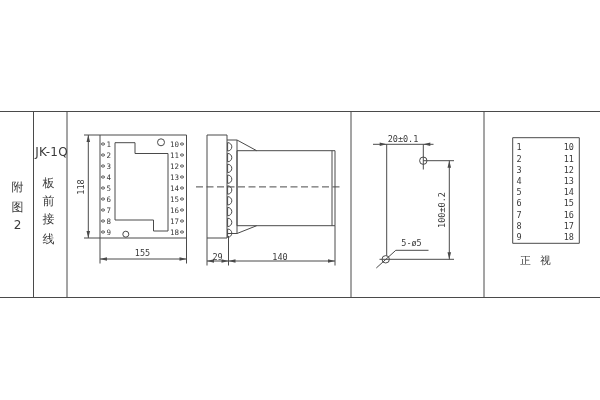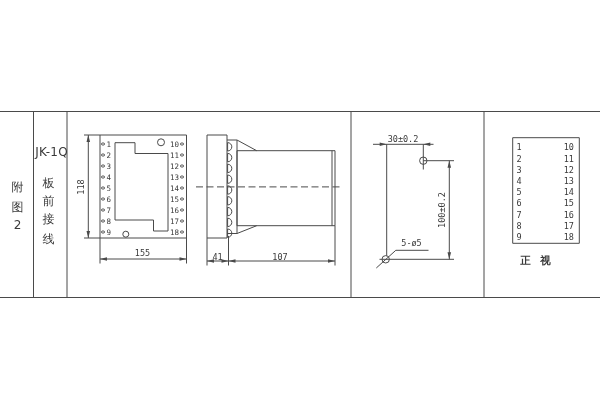--- a/index.html
+++ b/index.html
@@ -6,21 +6,21 @@
   html,body{margin:0;padding:0;background:#fff;}
   .canvas{position:relative;width:600px;height:400px;background:var(--bg);overflow:hidden;
           font-family:"DejaVu Sans", sans-serif;color:var(--text);}
   svg.lineart{position:absolute;left:0;top:0;color:var(--line);}
   svg.lineart *{vector-effect:non-scaling-stroke;}
   .lbl{position:absolute;transform:translate(-50%,-50%);white-space:nowrap;line-height:1;}
   .cjk{font-size:12px;}
   .model{font-size:12px;letter-spacing:.2px;}
   .dim{font-family:"DejaVu Sans Mono", monospace;font-size:8.5px;}
   .rot{transform:translate(-50%,-50%) rotate(-90deg);}
-  .caption{font-size:10.5px;letter-spacing:3px;font-weight:bold;}
+  .caption{font-size:10.5px;letter-spacing:3px;}
   
   .term{position:absolute;display:flex;align-items:center;gap:2px;height:9px;
         transform:translateY(-50%);font-family:"DejaVu Sans Mono", monospace;font-size:7.5px;}
   .term-l{left:101px;}
   .term-r{left:164px;width:20px;justify-content:flex-end;gap:1.5px;}
   .tc{display:inline-block;width:3.6px;height:3.6px;border:1px solid var(--line);
       border-radius:50%;box-sizing:border-box;flex:0 0 auto;}
   
   .tbl-rows{position:absolute;left:516.5px;top:141.9px;width:57.5px;}
   .trow{display:flex;justify-content:space-between;height:11.2px;align-items:center;
@@ -194,24 +194,24 @@
       <div class="term term-r" style="top: 221px;">
         <span>17</span>
         <span class="tc"></span>
       </div>
       <div class="term term-r" style="top: 232px;">
         <span>18</span>
         <span class="tc"></span>
       </div>
     </div>
 
-  <span class="lbl dim" style="left:217.5px;top:256.5px">41</span>
-  <span class="lbl dim" style="left:280px;top:256.5px">107</span>
-
-  <span class="lbl dim" style="left:403px;top:138.5px">30±0.2</span>
+  <span class="lbl dim" style="left:217.5px;top:256.5px">29</span>
+  <span class="lbl dim" style="left:280px;top:256.5px">140</span>
+
+  <span class="lbl dim" style="left:403px;top:138.5px">20±0.1</span>
   <span class="lbl dim rot" style="left:442px;top:210px">100±0.2</span>
   <span class="lbl dim" style="left:411.5px;top:242.5px">5-ø5</span>
 
   <div class="tbl-rows">
       <div class="trow">
         <span>1</span>
         <span>10</span>
       </div>
       <div class="trow">
         <span>2</span>

